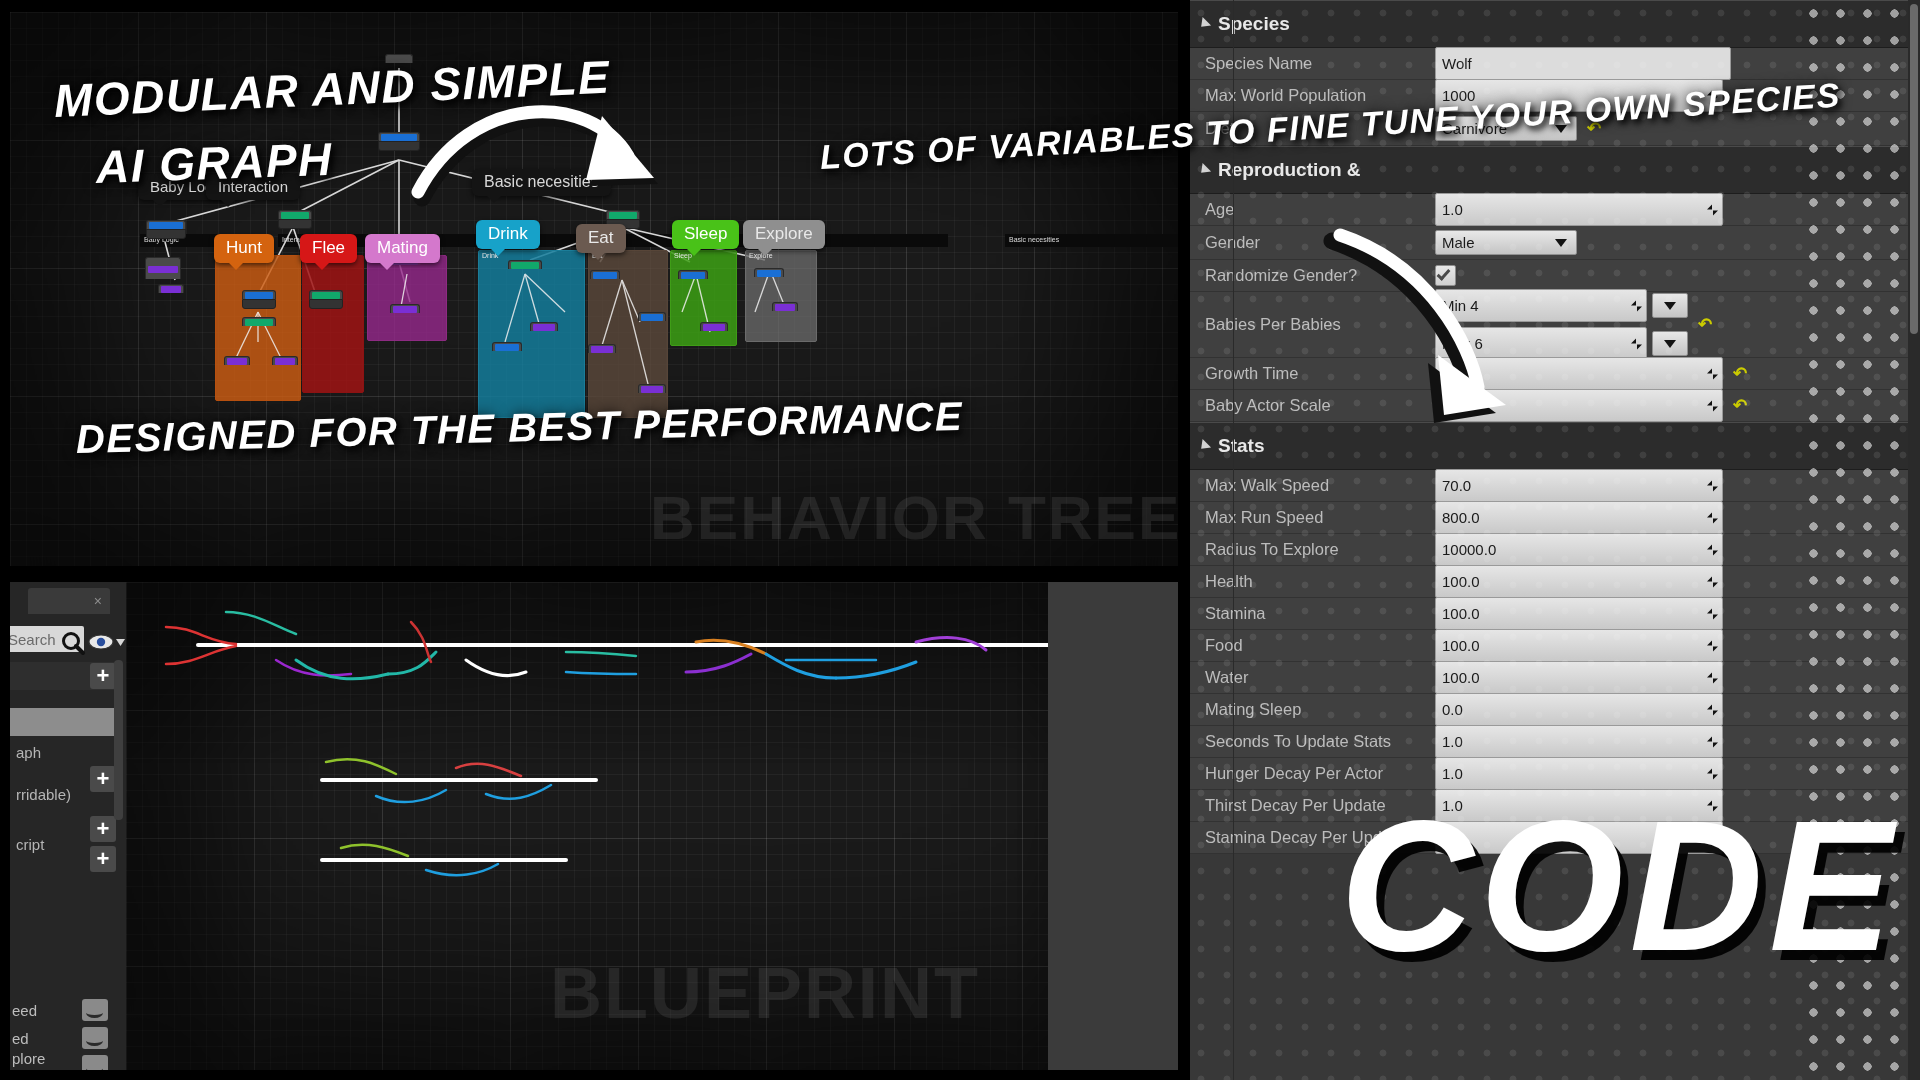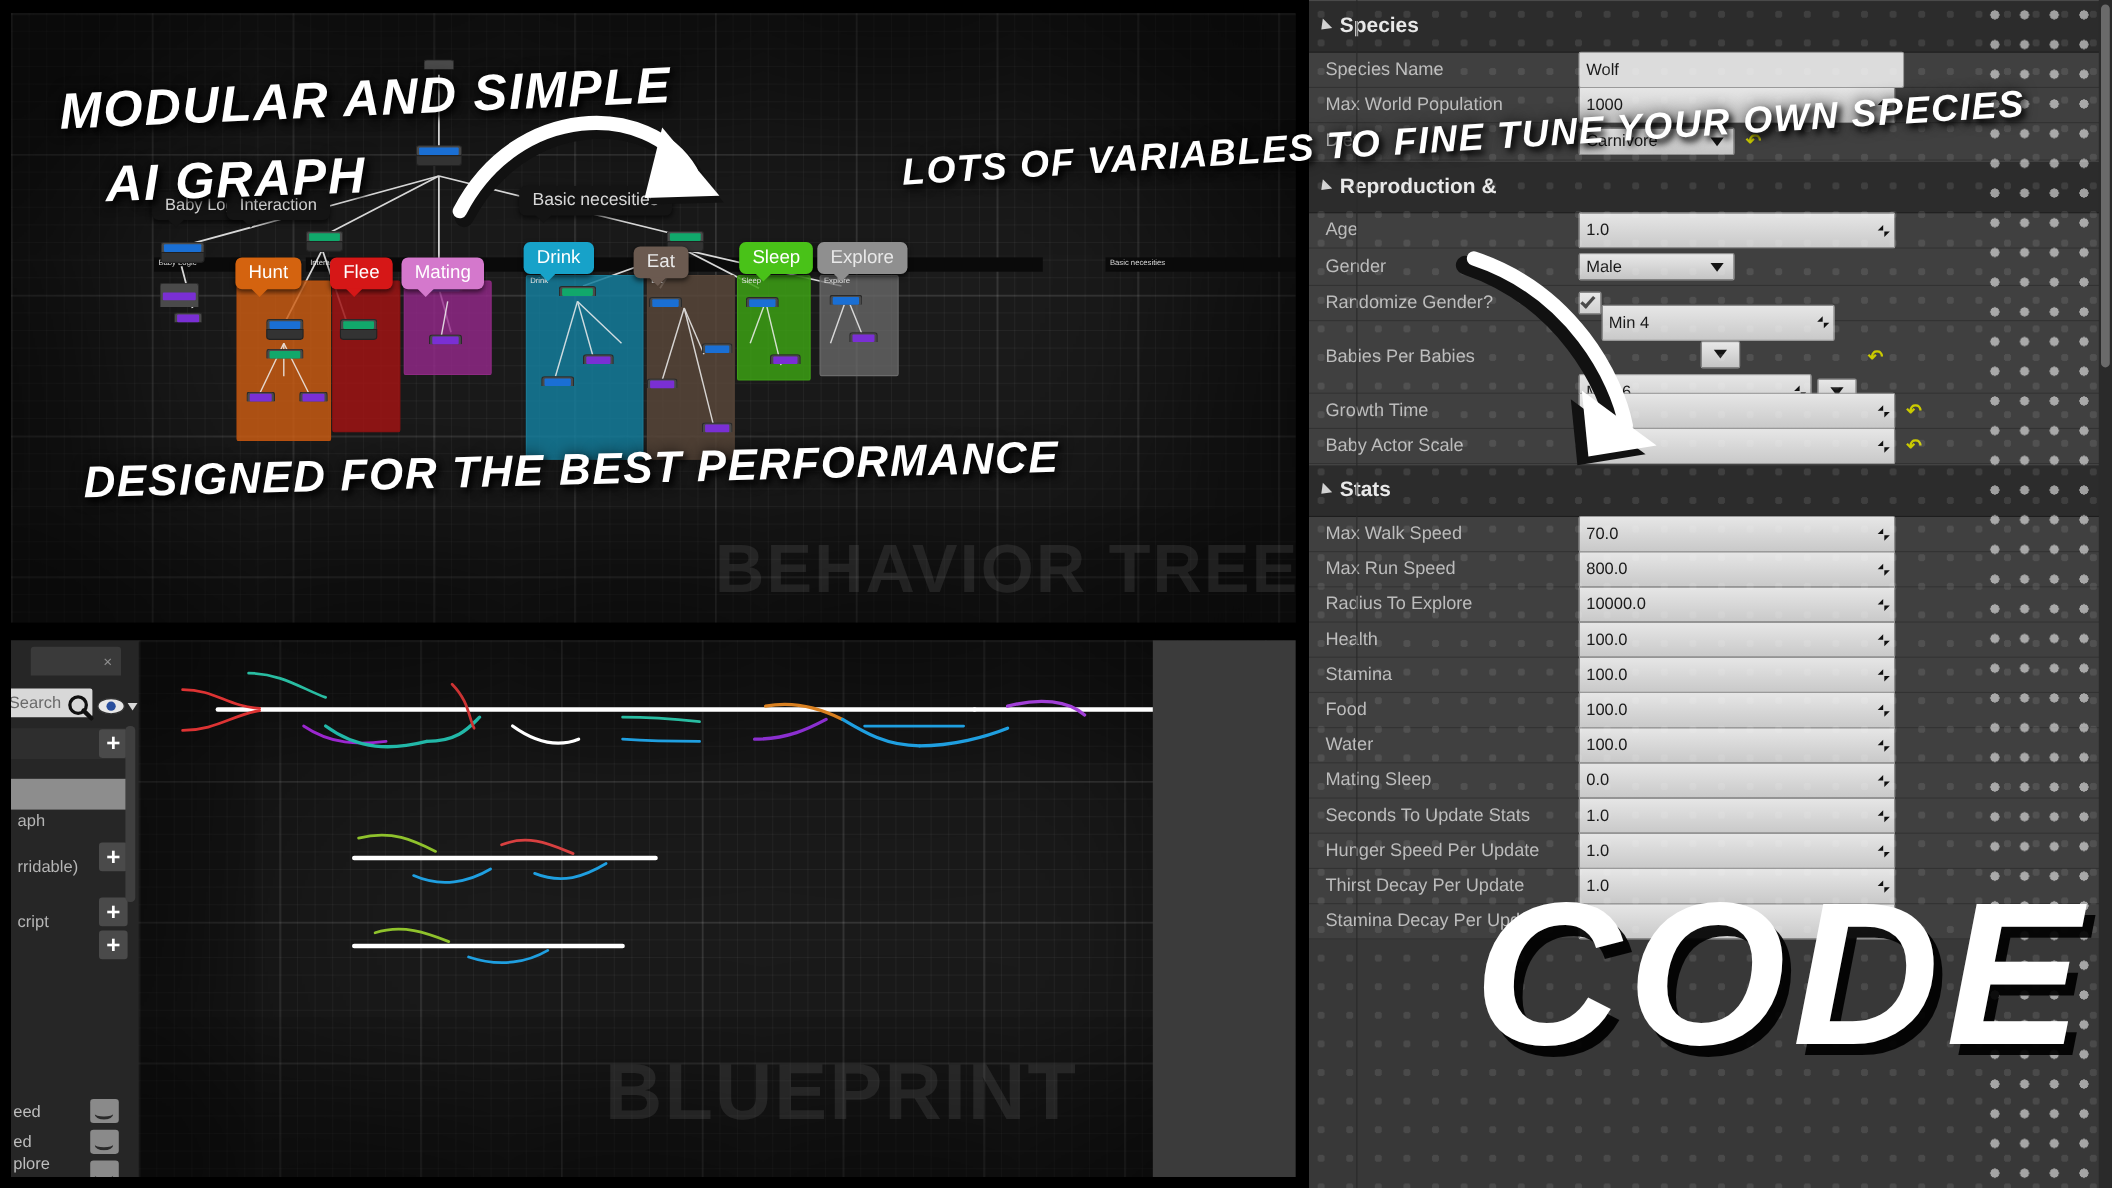--- a/index.html
+++ b/index.html
@@ -212,21 +212,21 @@
   .bp-tab .x { position:absolute; right:8px; top:5px; color:#8d8d8d; font-size:14px; }
   .bp-search {
     position:absolute; left:-8px; top:44px; width:82px; height:26px;
     background:#d8d8d8; border-radius:2px; display:flex; align-items:center;
     padding-left:6px; color:#6a6a6a; font-size:15px;
   }
   .mag { position:absolute; left:50px; top:48px; }
   .eye { position:absolute; left:78px; top:50px; }
   .bp-srow {
     position:absolute; left:0; width:112px; height:28px;
-    background:#2e2e2e; display:flex; 
+    background:#2e2e2e; display:flex; align-items:center;
     color:#b5b5b5; font-size:15px; padding-left:6px; white-space:nowrap; overflow:hidden;
   }
   .bp-srow.sel { background:#8d8d8d; }
   .plusbtn {
     position:absolute; width:26px; height:26px; border-radius:3px;
     background:#4a4a4a; color:#fff; font-size:22px; font-weight:bold;
     display:flex; align-items:center; justify-content:center; line-height:1;
   }
   .bp-func {
     position:absolute; left:2px; display:flex; align-items:center;
@@ -637,21 +637,21 @@
           <div class="val">
             <div class="checkbox">
               <span class="mark"></span>
             </div>
           </div>
         </div>
         <div class="prop-row" style="height:66px;">
           <div class="lbl">Babies Per Babies</div>
           <div class="val">
             <div style="display:flex;flex-direction:column;gap:5px;">
-              <div style="display:flex;align-items:center;flex-direction:column;">
+              <div style="display:flex;align-items:center;">
                 <div class="field minmax">
                   <span>Min  4</span>
                   <span class="spin"></span>
                 </div>
                 <div class="combo-btn">
                   <span class="caret"></span>
                 </div>
               </div>
               <div style="display:flex;align-items:center;">
                 <div class="field minmax">
@@ -765,21 +765,21 @@
         <div class="prop-row">
           <div class="lbl">Seconds To Update Stats</div>
           <div class="val">
             <div class="field wide">
               <span>1.0</span>
               <span class="spin"></span>
             </div>
           </div>
         </div>
         <div class="prop-row">
-          <div class="lbl">Hunger Speed Per Update</div>
+          <div class="lbl">Hunger Decay Per Actor</div>
           <div class="val">
             <div class="field wide">
               <span>1.0</span>
               <span class="spin"></span>
             </div>
           </div>
         </div>
         <div class="prop-row">
           <div class="lbl">Thirst Decay Per Update</div>
           <div class="val">

